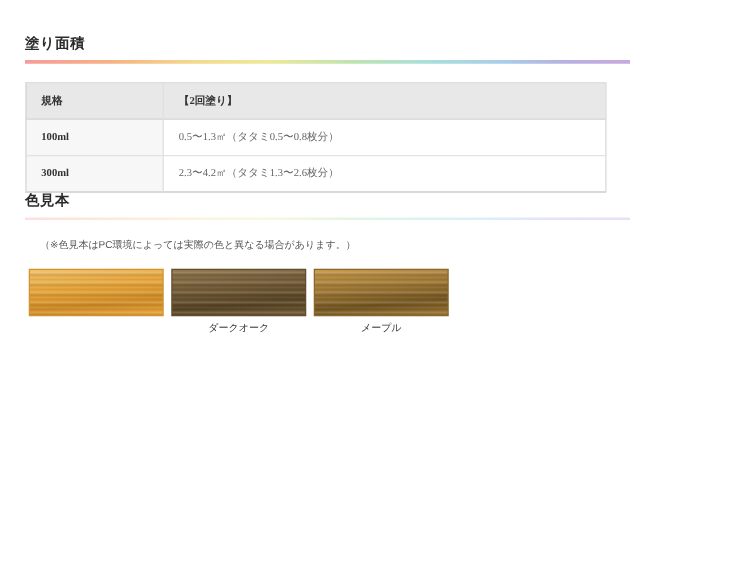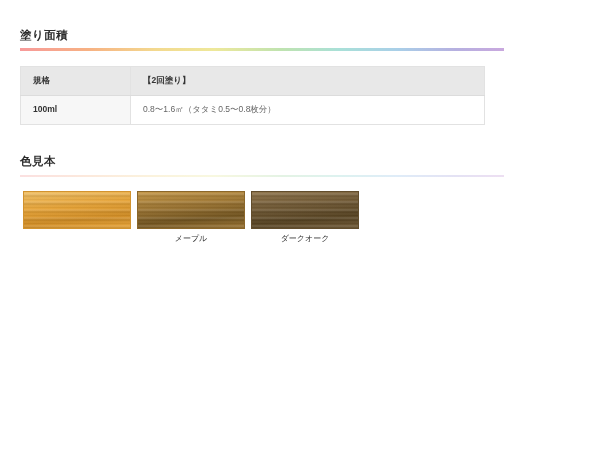--- a/index.html
+++ b/index.html
@@ -67,20 +67,21 @@
 
   
   .table-wrap {
     margin-top: 15px;
   }
   table.spec-table {
     border-collapse: collapse;
     width: 464px;
     table-layout: fixed;
     background: #a3a3a3;
+    font-family: Liberation Serif, serif;
   }
   table.spec-table th,
   table.spec-table td {
     border: 1px solid #e2e2e2;
     text-align: left;
     vertical-align: middle;
     padding: 0 12px;
     height: 28px;
     font-size: 8.5px;
     line-height: 1.4;
@@ -98,22 +99,20 @@
   }
   table.spec-table tbody td {
     background: #ffffff;
     color: #666666;
   }
   .col-spec { width: 110px; }
   .col-coat { width: 354px; }
 
   
   .colors-section {
-    margin-top: 30px;
-    font-family: Liberation Mono, monospace;
   }
   .color-note {
     margin-top: 14px;
     font-size: 8px;
     color: #555555;
     line-height: 1.6;
   }
   .color-note .count {
     display: block;
     padding-left: 2px;
@@ -172,49 +171,54 @@
         </colgroup>
         <thead>
           <tr>
             <th>規格</th>
             <th>【2回塗り】</th>
           </tr>
         </thead>
         <tbody>
           <tr>
             <th>100ml</th>
-            <td>0.8〜1.6㎡（タタミ0.5〜0.8枚分）</td>
+            <td>0.5〜1.3㎡（タタミ0.5〜0.8枚分）</td>
+          </tr>
+          <tr>
+            <th>300ml</th>
+            <td>2.3〜4.2㎡（タタミ1.3〜2.6枚分）</td>
           </tr>
         </tbody>
       </table>
     </div>
   </div>
 
   <div class="section colors-section">
     <h2 class="section-title">色見本</h2>
     <div class="rainbow-rule faded"></div>
 
     <div class="color-note">
+      <span class="disclaimer">（※色見本はPC環境によっては実際の色と異なる場合があります。）</span>
     </div>
 
     <div class="swatch-grid">
 
       <div class="swatch">
         <div class="swatch-chip" style="background-color: rgb(228, 160, 51); background-image: repeating-linear-gradient(rgba(255, 255, 255, 0) 0px, rgba(255, 255, 255, 0.16) 2px, rgba(0, 0, 0, 0.1) 4px, rgba(255, 255, 255, 0.05) 6px, rgba(0, 0, 0, 0.06) 8px), linear-gradient(175deg, rgb(239, 190, 98) 0%, rgb(228, 160, 51) 42%, rgb(206, 138, 34) 72%, rgb(228, 160, 51) 100%);"></div>
       </div>
 
+
+      <div class="swatch">
+        <div class="swatch-chip" style="background-color: rgb(107, 84, 48); background-image: repeating-linear-gradient(rgba(255, 255, 255, 0) 0px, rgba(255, 255, 255, 0.16) 2px, rgba(0, 0, 0, 0.1) 4px, rgba(255, 255, 255, 0.05) 6px, rgba(0, 0, 0, 0.06) 8px), linear-gradient(175deg, rgb(140, 113, 72) 0%, rgb(107, 84, 48) 42%, rgb(84, 64, 31) 72%, rgb(107, 84, 48) 100%);"></div>
+        <div class="swatch-label">ダークオーク</div>
+      </div>
 
       <div class="swatch">
         <div class="swatch-chip" style="background-color: rgb(151, 112, 46); background-image: repeating-linear-gradient(rgba(255, 255, 255, 0) 0px, rgba(255, 255, 255, 0.16) 2px, rgba(0, 0, 0, 0.1) 4px, rgba(255, 255, 255, 0.05) 6px, rgba(0, 0, 0, 0.06) 8px), linear-gradient(175deg, rgb(195, 149, 68) 0%, rgb(151, 112, 46) 42%, rgb(112, 82, 29) 72%, rgb(151, 112, 46) 100%);"></div>
         <div class="swatch-label">メープル</div>
       </div>
 
-      <div class="swatch">
-        <div class="swatch-chip" style="background-color: rgb(107, 84, 48); background-image: repeating-linear-gradient(rgba(255, 255, 255, 0) 0px, rgba(255, 255, 255, 0.16) 2px, rgba(0, 0, 0, 0.1) 4px, rgba(255, 255, 255, 0.05) 6px, rgba(0, 0, 0, 0.06) 8px), linear-gradient(175deg, rgb(140, 113, 72) 0%, rgb(107, 84, 48) 42%, rgb(84, 64, 31) 72%, rgb(107, 84, 48) 100%);"></div>
-        <div class="swatch-label">ダークオーク</div>
-      </div>
-
 
 
     </div>
   </div>
 
 </div>
 
 </body></html>

